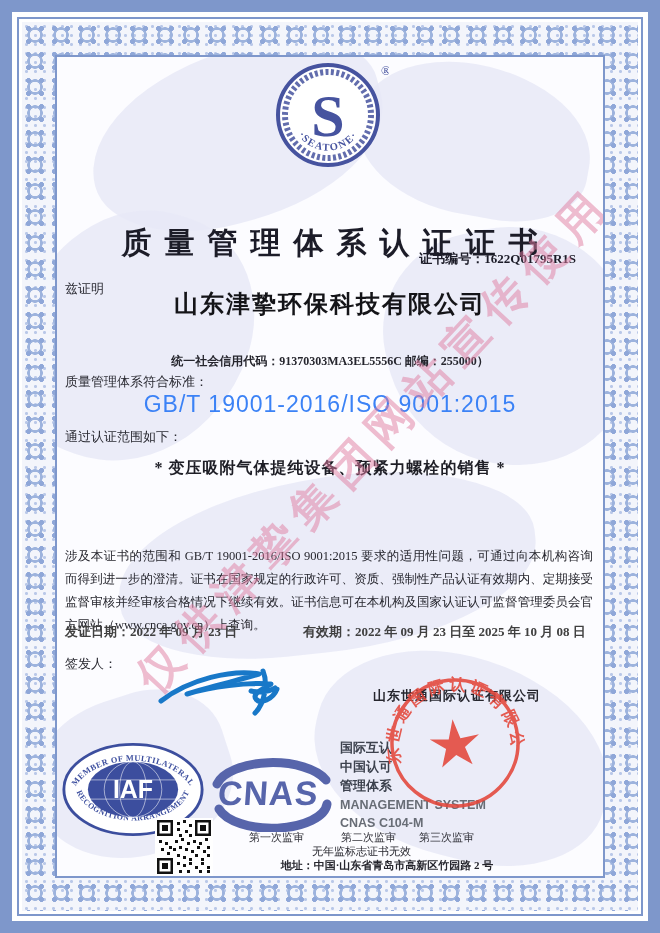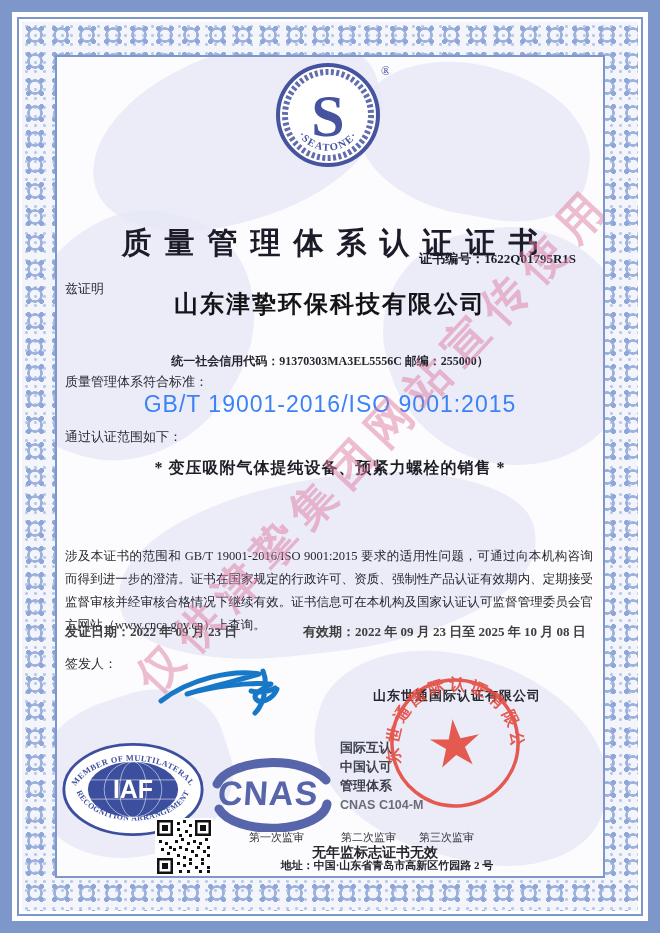--- a/index.html
+++ b/index.html
@@ -28,21 +28,21 @@
   .company{font-size:24px;font-weight:bold;color:#141418;letter-spacing:2px;}
   .addr{font-size:12px;font-weight:bold;color:#26262e;}
   .standard{font-size:23px;color:#3b82f6;font-family:"Liberation Sans","DejaVu Sans",sans-serif;letter-spacing:1px;}
   .scope{font-size:16px;font-weight:bold;color:#1e1e26;letter-spacing:1px;}
   .para{font-size:12.5px;line-height:1.85;color:#26262e;text-align:justify;}
   .dateline{font-size:13px;font-weight:bold;color:#404040;}
   .issuer{font-size:13px;font-weight:bold;color:#26262e;letter-spacing:1px;}
   .accr-cn{font-size:13px;font-weight:bold;color:#3d424e;line-height:1.45;}
   .accr-en{font-size:12.5px;font-weight:bold;color:#686d76;line-height:1.45;font-family:"Liberation Sans","DejaVu Sans",sans-serif;}
   .sup{font-size:11px;color:#33333b;}
-  .notice{font-size:14px;font-weight:bold;color:#26262e;}
+  .notice{font-size:11px;font-weight:normal;color:#26262e;}
   .footaddr{font-size:11px;font-weight:bold;color:#26262e;}
   .footrow{font-size:10px;font-weight:bold;color:#26262e;white-space:nowrap;}
 
   .watermark{font-size:45px;font-weight:bold;letter-spacing:11px;color:rgba(224,124,160,0.5);
     white-space:nowrap;transform:rotate(-47deg);transform-origin:0 50%;z-index:6;pointer-events:none;}
   .stampwrap{z-index:5;opacity:.88;transform:rotate(-6deg);}
   .txt{z-index:3;}
 </style>
 </head>
 <body>
@@ -135,20 +135,21 @@
     <svg class="abs txt" style="left:148px;top:697px;" width="132" height="78" viewBox="0 0 132 78">
       <path d="M 12,30 A 57,27 0 0 1 121,26" fill="none" stroke="#5765ab" stroke-width="9" stroke-linecap="round"></path>
       <path d="M 14,55 A 55,26 0 0 0 122,50" fill="none" stroke="#5765ab" stroke-width="9" stroke-linecap="round"></path>
       <text x="66" y="51" text-anchor="middle" font-size="34" font-weight="bold" fill="#5765ab" font-family="'Liberation Sans',sans-serif" letter-spacing="1" transform="skewX(-4)">CNAS</text>
     </svg>
 
     <div class="abs txt" style="left:283px;top:682px;">
       <div class="accr-cn">国际互认</div>
       <div class="accr-cn">中国认可</div>
       <div class="accr-cn">管理体系</div>
+      <div class="accr-en">MANAGEMENT SYSTEM</div>
       <div class="accr-en">CNAS C104-M</div>
     </div>
 
     <svg class="abs txt" style="left:98px;top:761px;" width="58" height="58" viewBox="0 0 58 58">
       <rect x="0" y="0" width="58" height="58" fill="#ffffff"></rect>
       <rect x="2" y="2" width="16" height="16" fill="#111"></rect>
         <rect x="4.5" y="4.5" width="11" height="11" fill="#fff"></rect>
         <rect x="7" y="7" width="6" height="6" fill="#111"></rect>
       <rect x="40" y="2" width="16" height="16" fill="#111"></rect>
         <rect x="42.5" y="4.5" width="11" height="11" fill="#fff"></rect>

